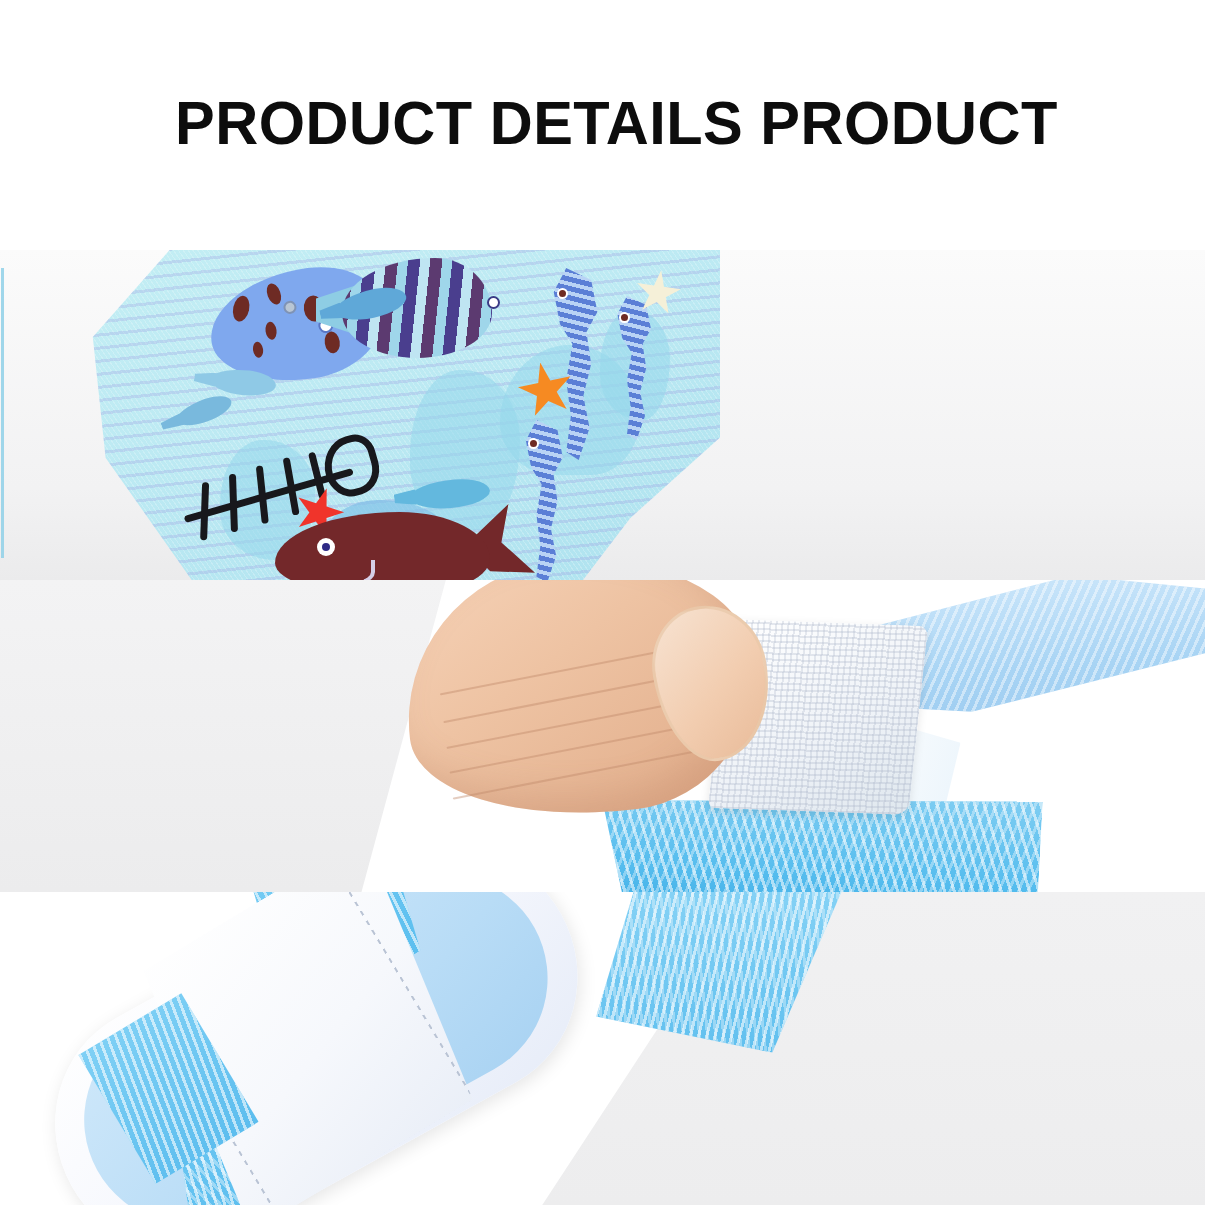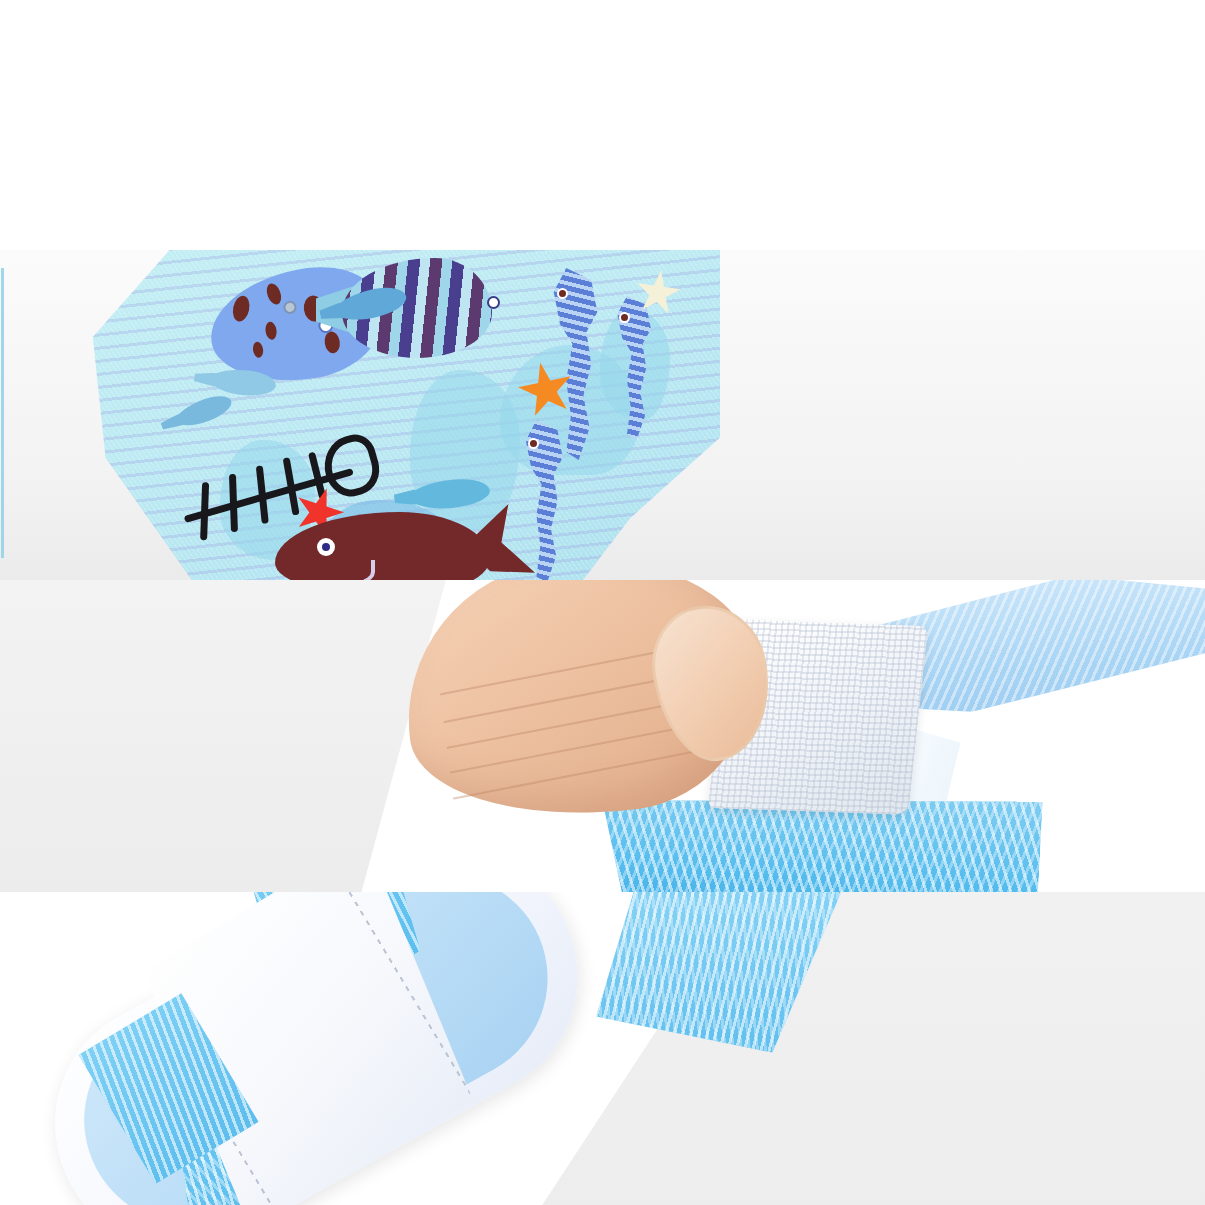--- a/index.html
+++ b/index.html
@@ -339,20 +339,23 @@
       linear-gradient(175deg,#8ad4f6 0%,#5dbeee 100%);
     clip-path:polygon(10% 0,72% 0,54% 100%,0 86%);
     transform:rotate(4deg);
   }
 </style>
 </head>
 <body>
 
 <div id="page">
 
+  <div class="header">
+    <div class="page-title">PRODUCT DETAILS PRODUCT</div>
+  </div>
 
   <div class="row row1">
 
     <div class="photo">
       <div class="p1-white"></div>
       <div class="p1-leftline"></div>
 
       <div class="p1-fabric">
         <div class="coral c1"></div>
         <div class="coral c2"></div>

